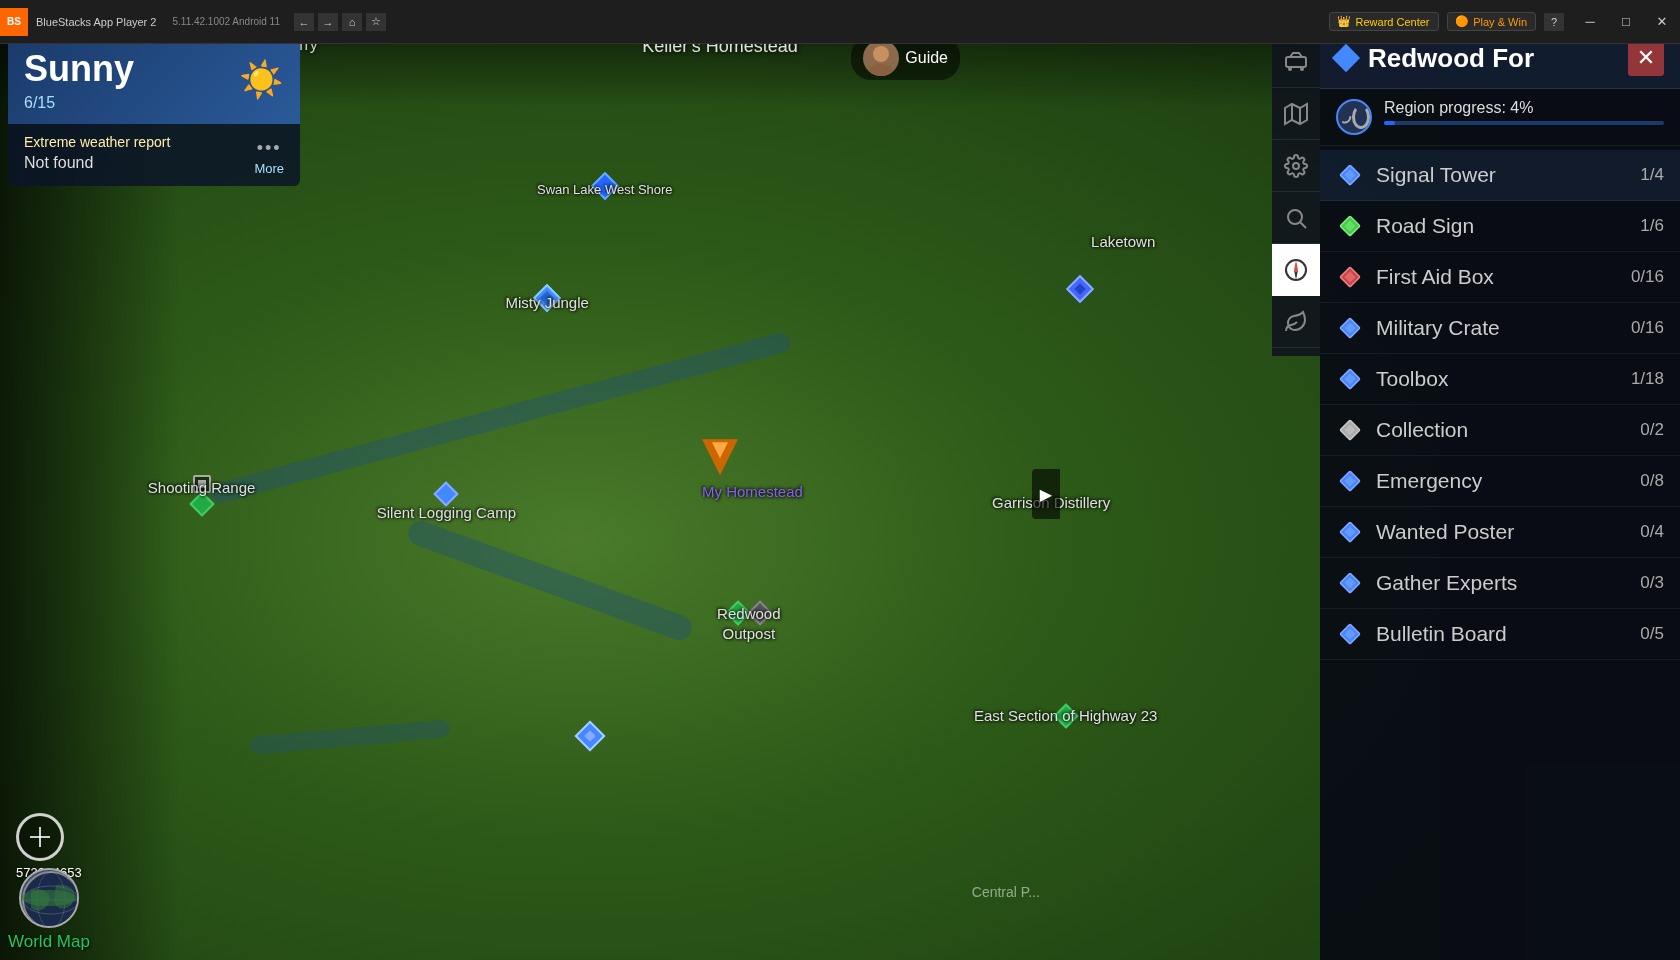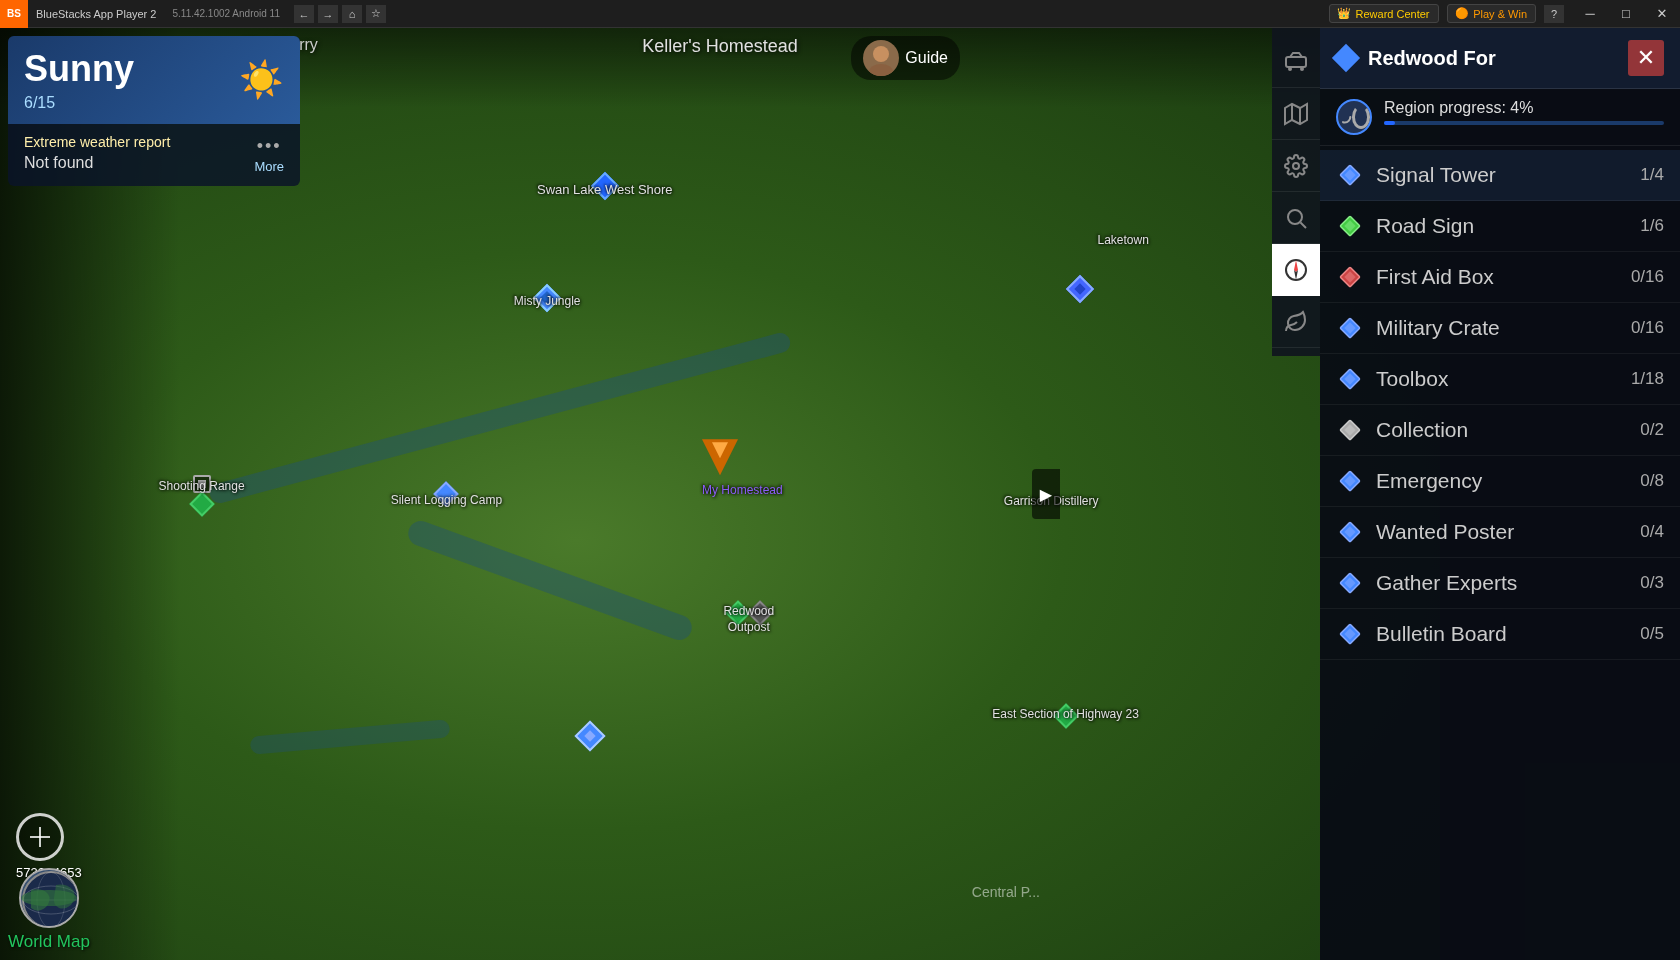--- a/index.html
+++ b/index.html
@@ -9,21 +9,21 @@
       overflow: hidden;
       font-family: Arial, sans-serif;
       background: #1a1a1a;
       position: relative;
     }
 
     
     #titlebar {
       position: absolute;
       top: 0; left: 0; right: 0;
-      height: 28px;
+      height: 44px;
       background: #1e1e1e;
       display: flex;
       align-items: center;
       z-index: 100;
       border-bottom: 1px solid #333;
     }
     #titlebar .app-icon {
       width: 28px; height: 28px;
       background: #ff6600;
       display: flex; align-items: center; justify-content: center;
@@ -120,21 +120,21 @@
     .river {
       position: absolute;
       background: rgba(30, 80, 120, 0.6);
       border-radius: 50px;
     }
 
     
     .map-label {
       position: absolute;
       color: #e0e0e0;
-      font-size: 12px;
+      font-size: 15px;
       font-weight: 500;
       text-shadow: 1px 1px 3px rgba(0,0,0,0.9), -1px -1px 3px rgba(0,0,0,0.9);
       white-space: nowrap;
       text-align: center;
       transform: translateX(-50%);
     }
 
     
     .map-marker {
       position: absolute;
@@ -182,21 +182,21 @@
       font-size: 16px;
       margin-top: 4px;
     }
     #weather-icon-area {
       margin-left: auto;
       font-size: 36px;
     }
     #weather-body {
       padding: 10px 16px;
       display: flex;
-      align-items: center;
+      align-items: flex-end;
       justify-content: space-between;
     }
     #extreme-weather {
       color: #ffeeaa;
       font-size: 14px;
     }
     #not-found {
       color: #dddddd;
       font-size: 16px;
       padding: 4px 0;
@@ -363,21 +363,21 @@
     #panel-diamond {
       width: 20px; height: 20px;
       background: #4488ff;
       transform: rotate(45deg);
       margin-right: 12px;
       flex-shrink: 0;
     }
 
     #panel-title {
       color: white;
-      font-size: 20px;
+      font-size: 26px;
       font-weight: bold;
       flex: 1;
     }
 
     #panel-close {
       width: 36px; height: 36px;
       background: rgba(180,60,60,0.8);
       border: none;
       color: white;
       font-size: 22px;
@@ -567,21 +567,21 @@
   <div class="map-marker" style="left:14%;top:50%">
     <div style="width:18px;height:18px;background:rgba(0,0,0,0.5);border:2px solid #aaa;border-radius:2px;display:flex;align-items:center;justify-content:center;">
       <div style="width:8px;height:8px;background:#aaa"></div>
     </div>
     <div class="marker-diamond green" style="width:18px;height:18px;transform:rotate(45deg);background:#22aa44;border:2px solid #44cc66;margin-top:2px"></div>
     <div class="map-label" style="transform:none;margin-top:4px">Shooting Range</div>
   </div>
 
   <div class="map-marker" style="left:31%;top:50%">
     <div style="width:18px;height:18px;transform:rotate(45deg);background:#4488ff;border:2px solid #88aaff"></div>
-    <div class="map-label" style="transform:none;margin-top:8px">Silent Logging Camp</div>
+    <div class="map-label" style="transform:none;margin-top:19px">Silent Logging Camp</div>
   </div>
 
   <div class="home-marker" style="left:50%;top:48%;">
     <div style="background:#cc6600;clip-path:polygon(50% 100%, 0 0, 100% 0);width:36px;height:36px;position:relative;filter:drop-shadow(0 2px 4px rgba(0,0,0,0.8))">
       <div style="position:absolute;left:50%;top:30%;transform:translate(-50%,-50%);width:16px;height:16px;background:#ffaa44;clip-path:polygon(50% 100%, 0 0, 100% 0)"></div>
     </div>
     <div class="map-label" style="transform:none;margin-top:8px;color:#8b5cf6">My Homestead</div>
   </div>
 
   <div class="map-marker" style="left:73%;top:50%">

